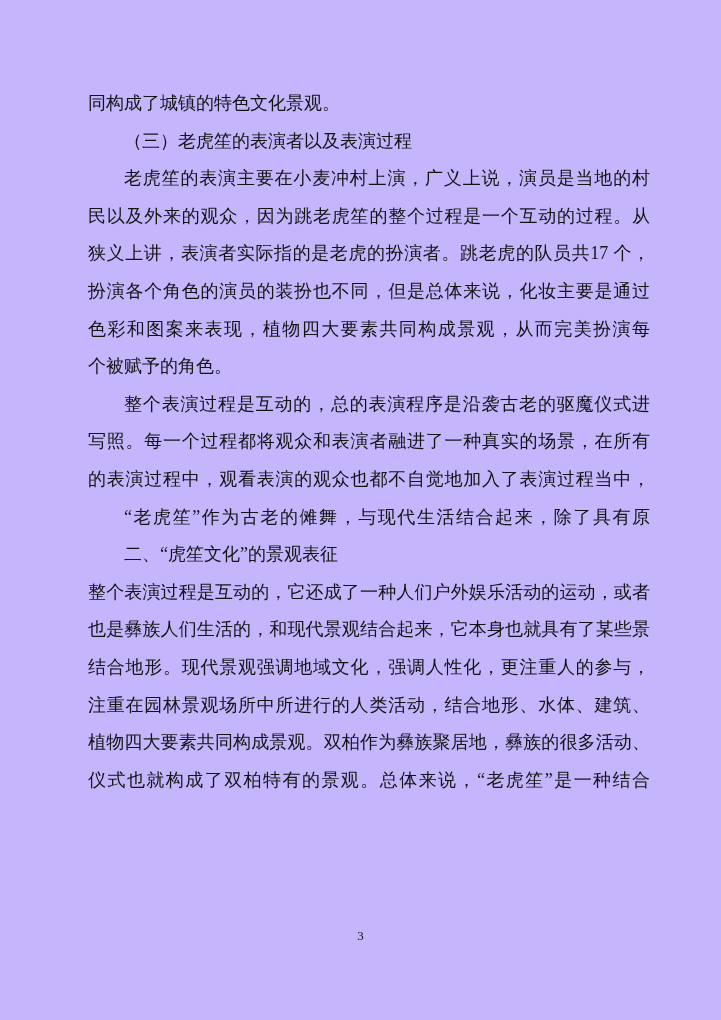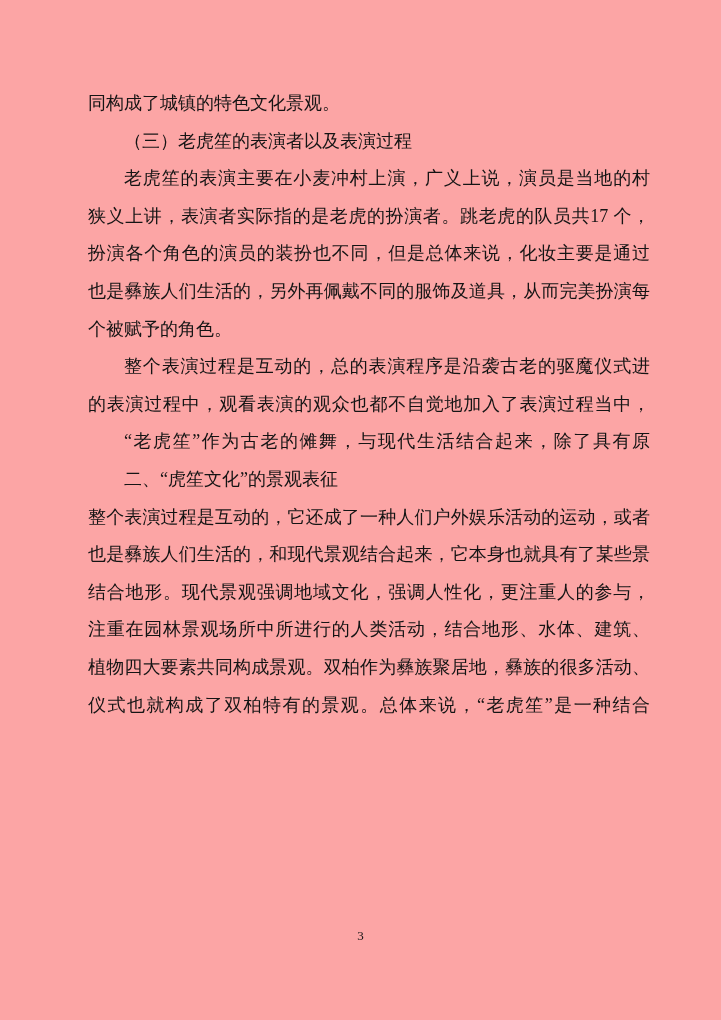--- a/index.html
+++ b/index.html
@@ -4,21 +4,21 @@
 <style>
   html, body {
     margin: 0;
     padding: 0;
     background: #ffffff;
   }
   .page {
     position: relative;
     width: 721px;
     height: 1020px;
-    background: #fca5a5;
+    background: #c4b5fd;
     overflow: hidden;
     font-family: "Liberation Serif", "DejaVu Serif", serif;
     color: #141414;
   }
   .textblock {
     position: absolute;
     left: 88px;
     top: 85px;
     width: 562px;
   }
@@ -50,25 +50,27 @@
   }
 </style>
 </head>
 <body>
 
 <div class="page">
   <div class="textblock" id="textblock">
       <div class="line">同构成了城镇的特色文化景观。</div>
       <div class="line indent">（三）老虎笙的表演者以及表演过程</div>
       <div class="line justify indent">老虎笙的表演主要在小麦冲村上演，广义上说，演员是当地的村</div>
+      <div class="line justify">民以及外来的观众，因为跳老虎笙的整个过程是一个互动的过程。从</div>
       <div class="line justify">狭义上讲，表演者实际指的是老虎的扮演者。跳老虎的队员共17 个，</div>
       <div class="line justify">扮演各个角色的演员的装扮也不同，但是总体来说，化妆主要是通过</div>
-      <div class="line justify">也是彝族人们生活的，另外再佩戴不同的服饰及道具，从而完美扮演每</div>
+      <div class="line justify">色彩和图案来表现，植物四大要素共同构成景观，从而完美扮演每</div>
       <div class="line">个被赋予的角色。</div>
       <div class="line justify indent">整个表演过程是互动的，总的表演程序是沿袭古老的驱魔仪式进</div>
+      <div class="line justify">写照。每一个过程都将观众和表演者融进了一种真实的场景，在所有</div>
       <div class="line justify">的表演过程中，观看表演的观众也都不自觉地加入了表演过程当中，</div>
       <div class="line justify indent">“老虎笙”作为古老的傩舞，与现代生活结合起来，除了具有原</div>
       <div class="line indent">二、“虎笙文化”的景观表征</div>
       <div class="line justify">整个表演过程是互动的，它还成了一种人们户外娱乐活动的运动，或者</div>
       <div class="line justify">也是彝族人们生活的，和现代景观结合起来，它本身也就具有了某些景</div>
       <div class="line justify">结合地形。现代景观强调地域文化，强调人性化，更注重人的参与，</div>
       <div class="line justify">注重在园林景观场所中所进行的人类活动，结合地形、水体、建筑、</div>
       <div class="line justify">植物四大要素共同构成景观。双柏作为彝族聚居地，彝族的很多活动、</div>
       <div class="line justify">仪式也就构成了双柏特有的景观。总体来说，“老虎笙”是一种结合</div>
     </div>

